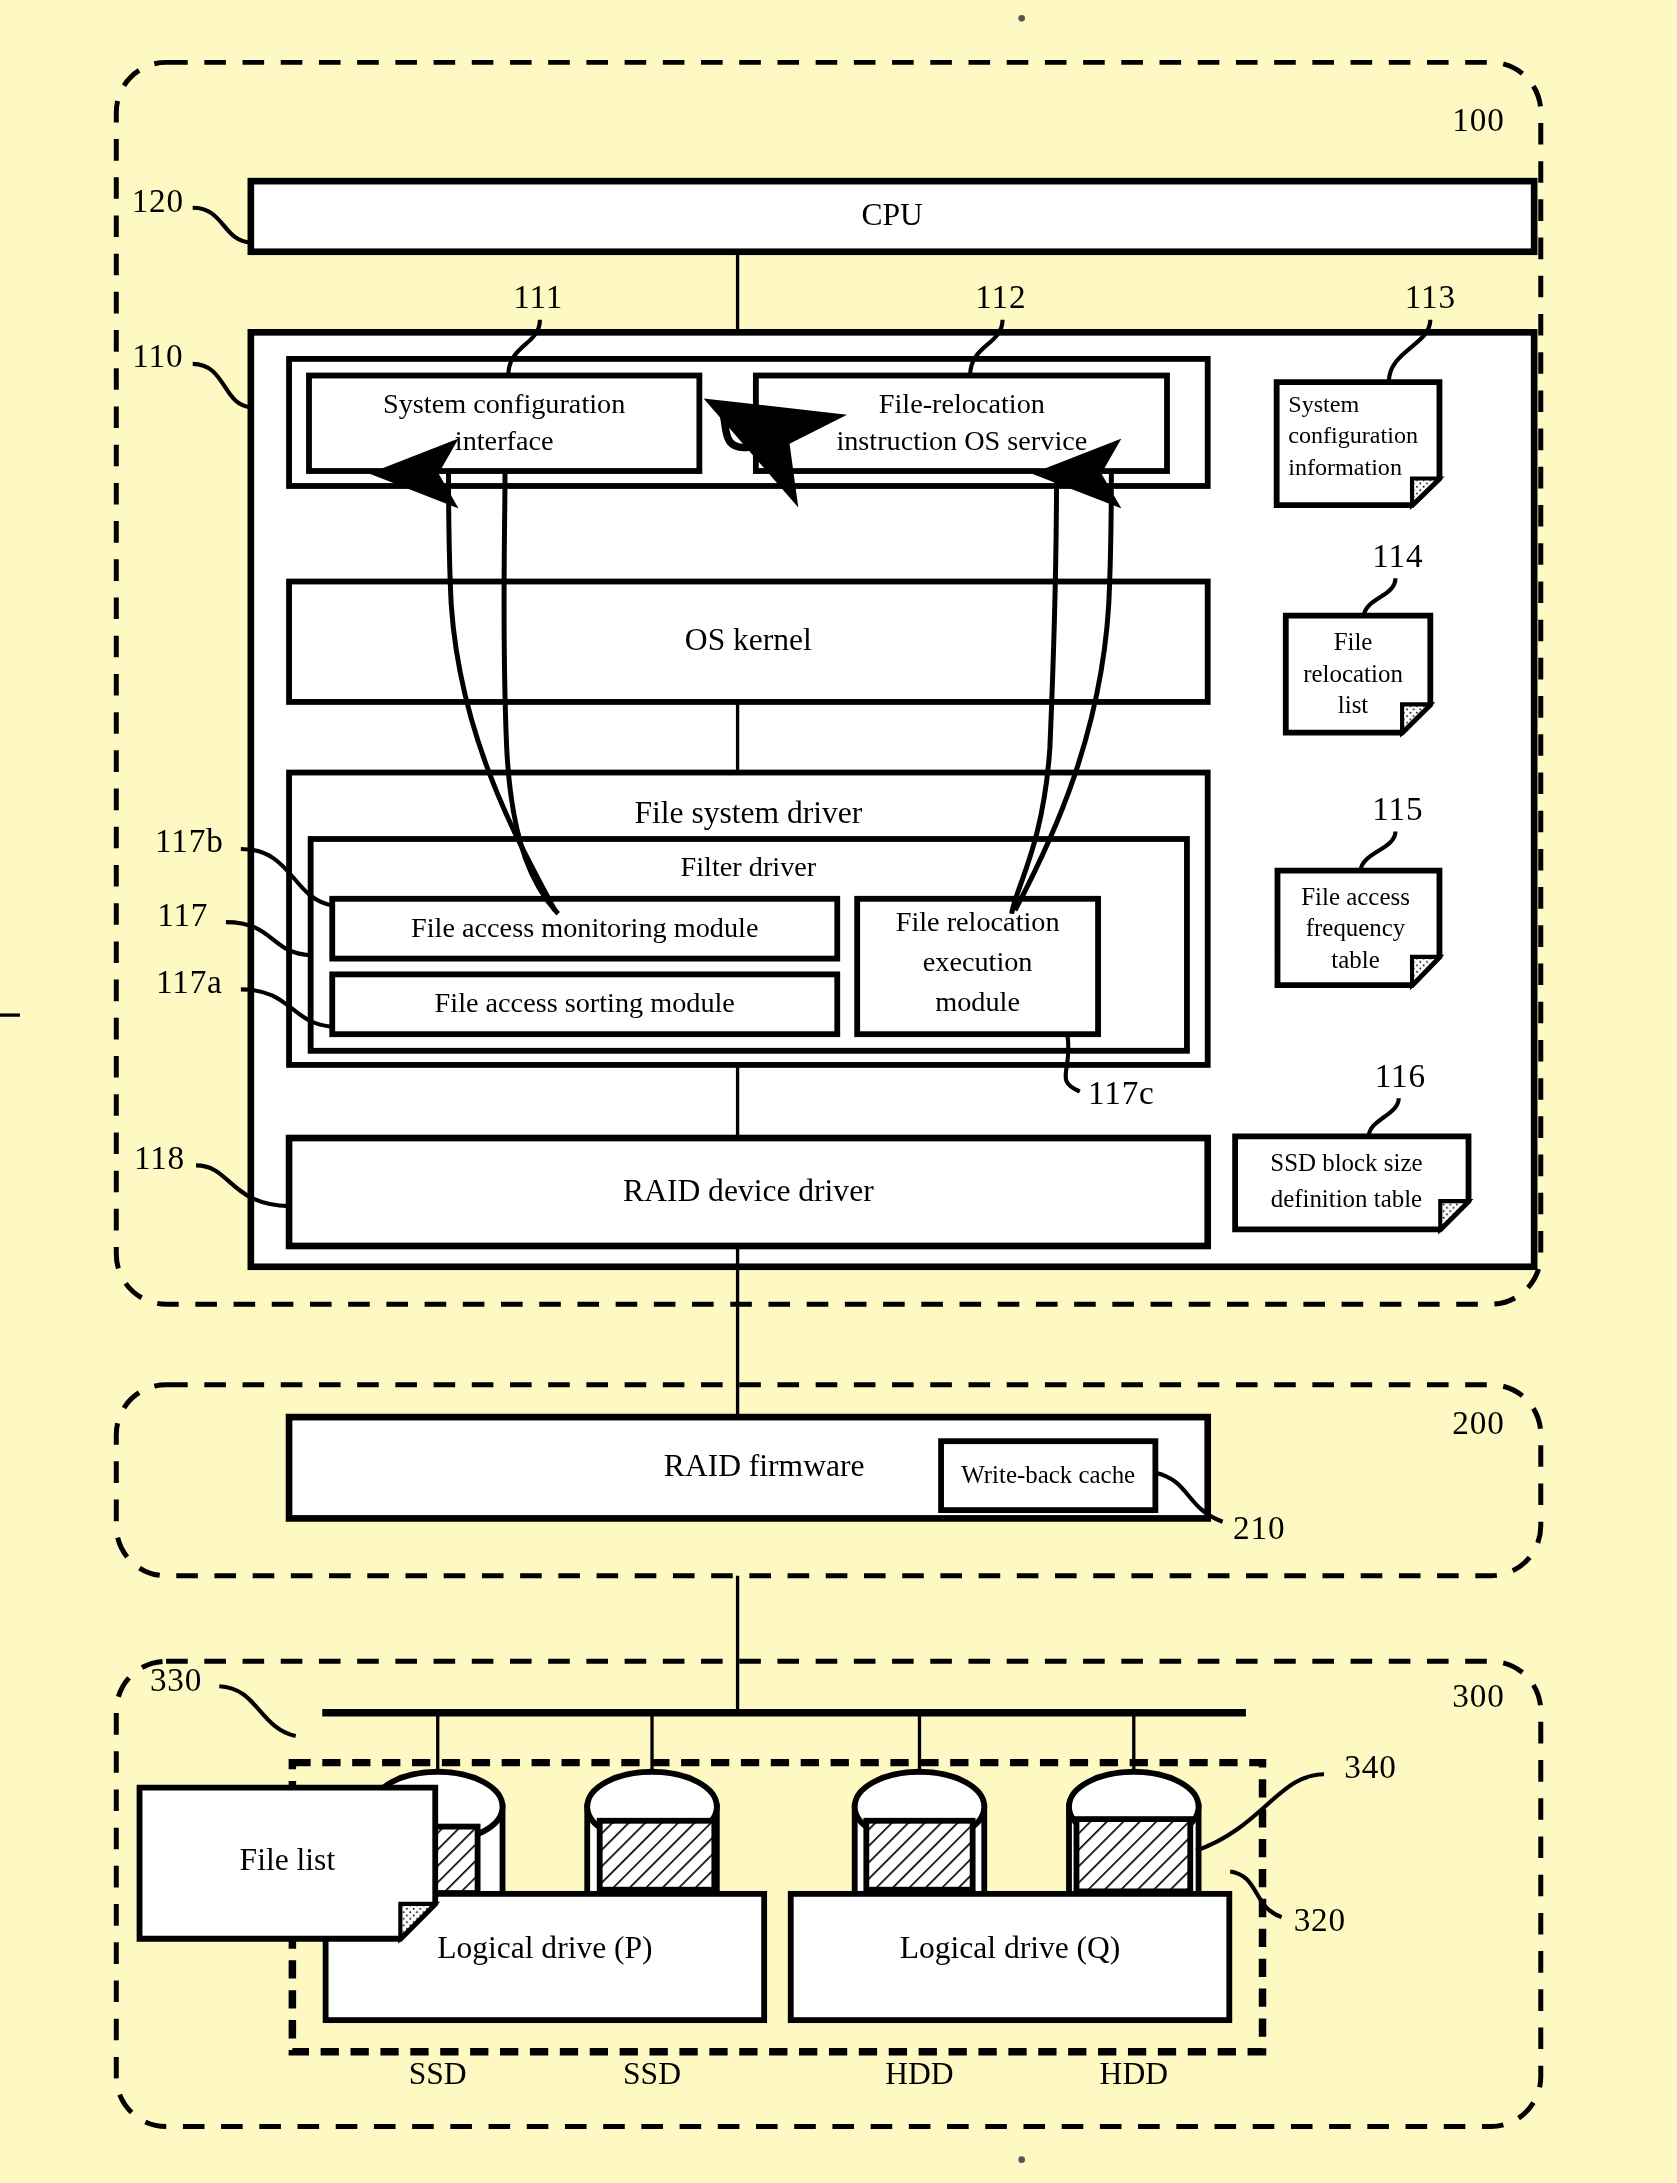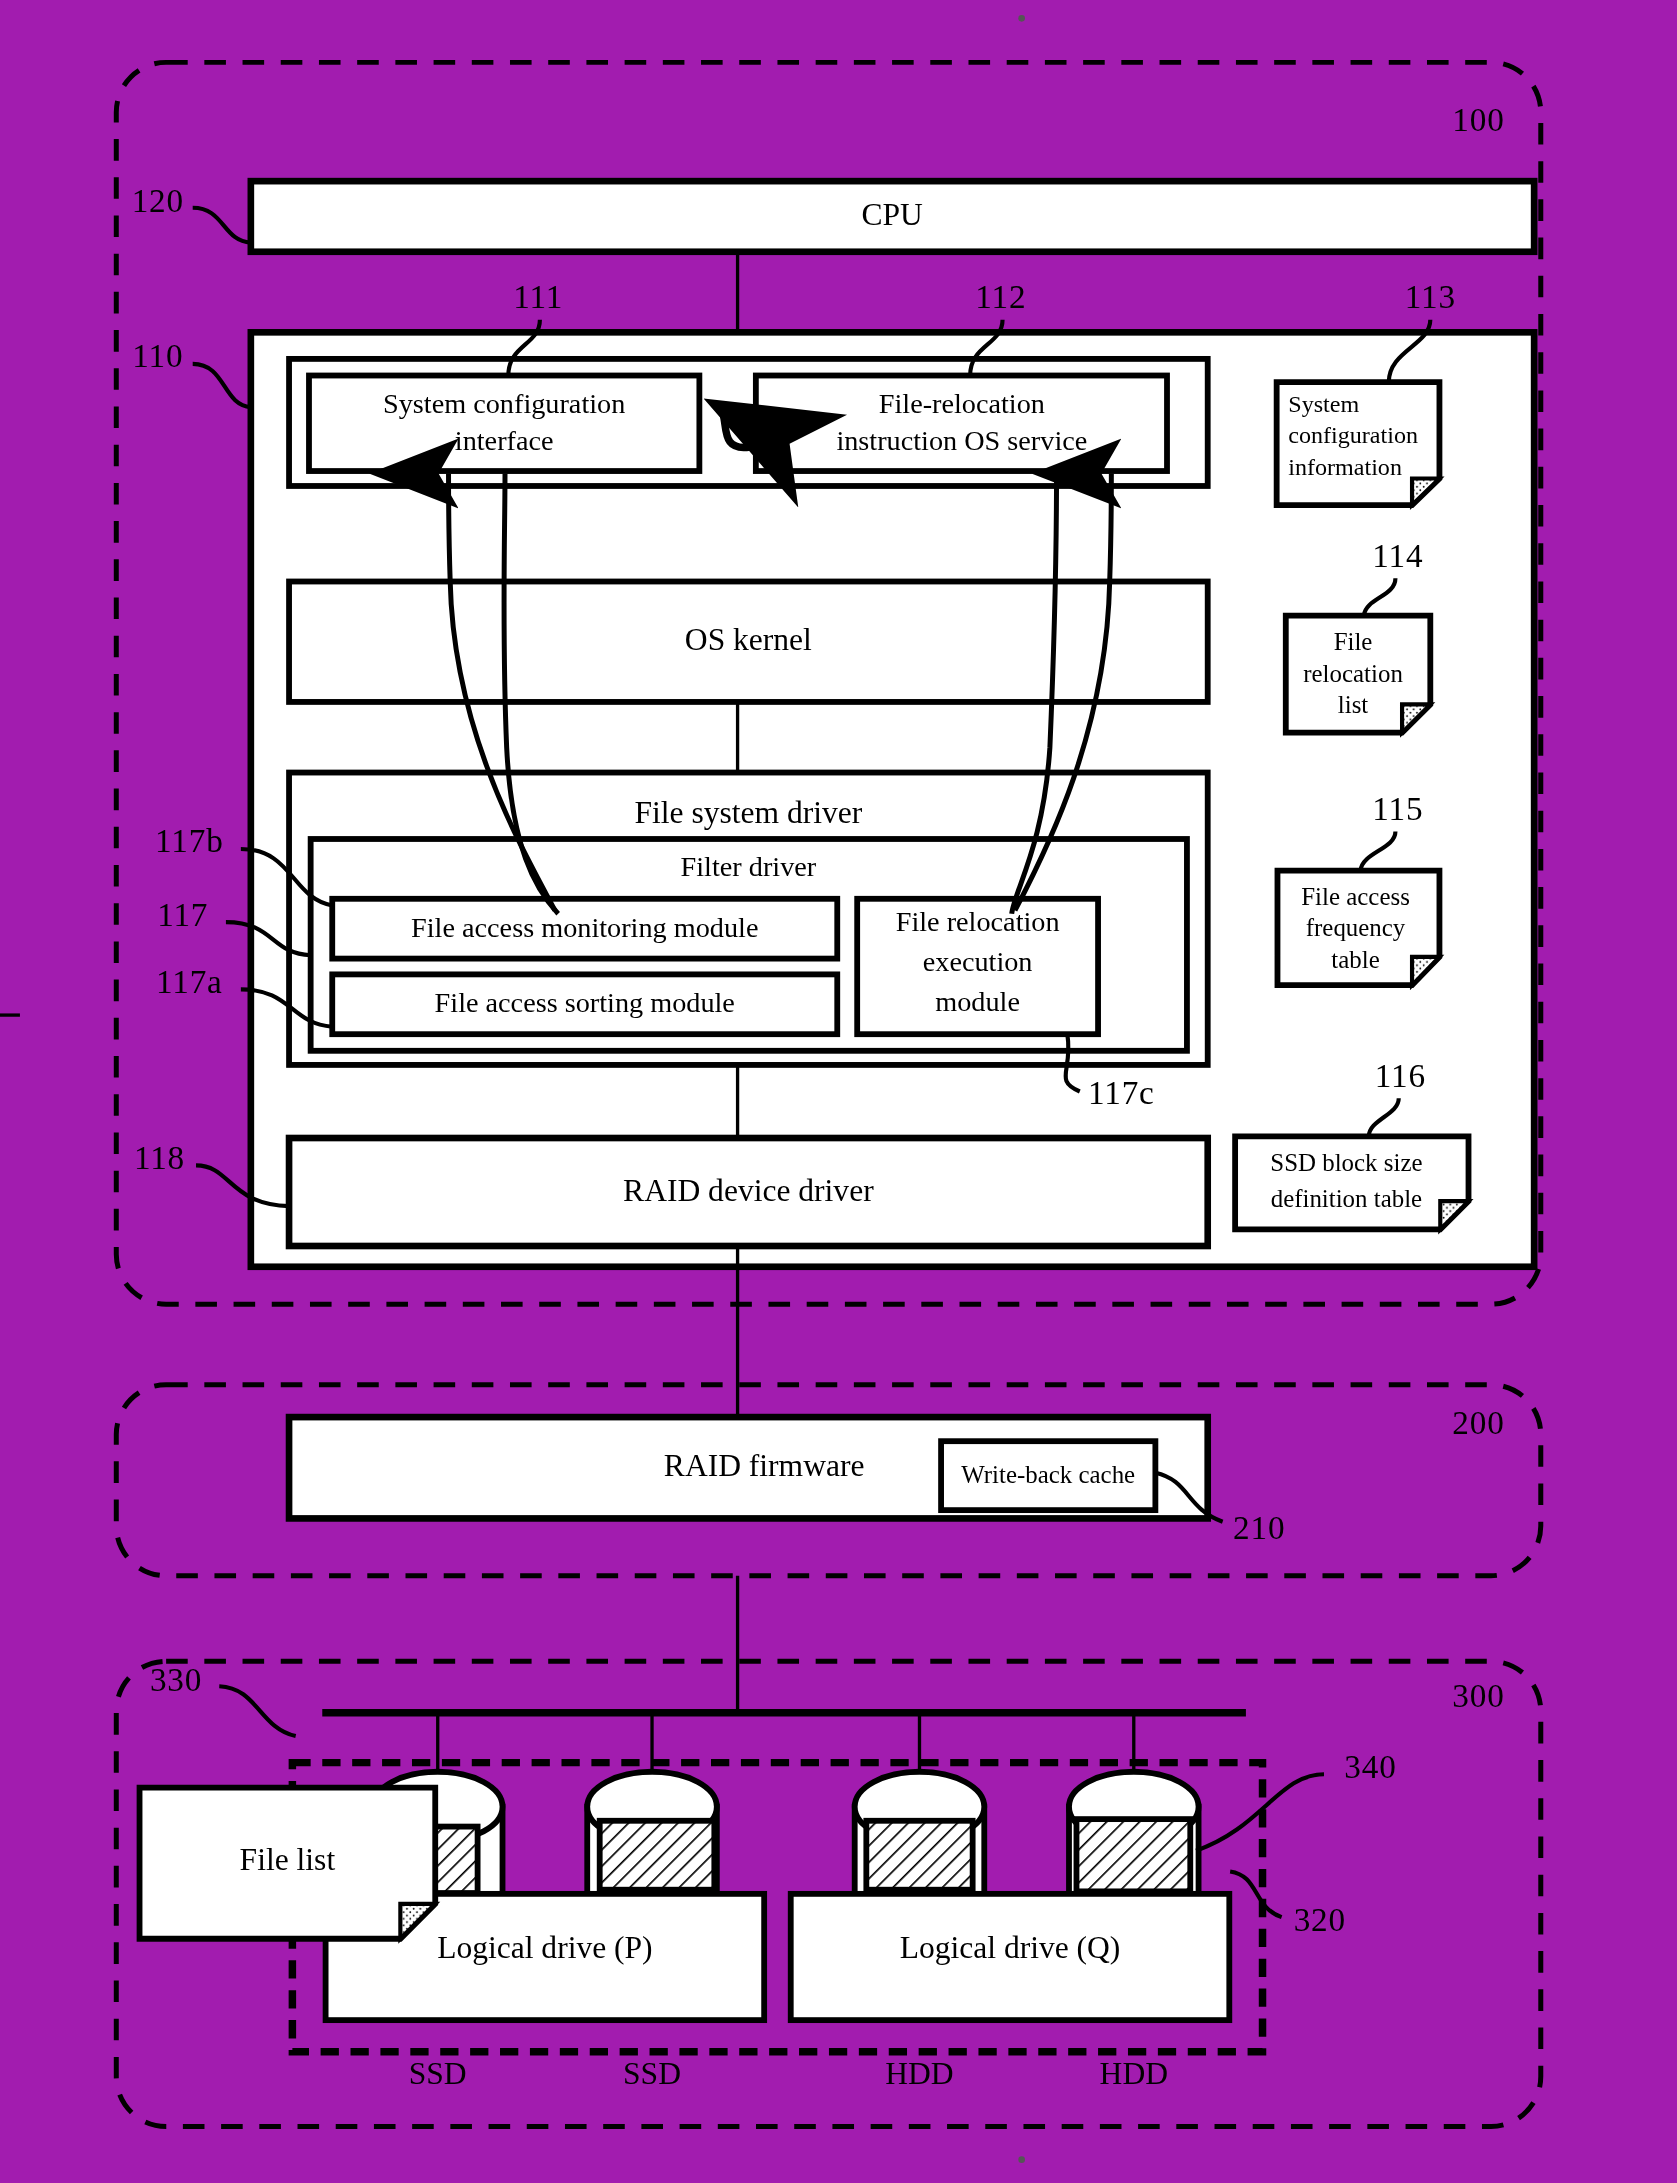--- a/index.html
+++ b/index.html
@@ -1,19 +1,19 @@
 <!DOCTYPE html>
 <html style="font-size:13.3px"><head>
 <meta charset="utf-8">
 <title>Patent Figure — Storage System Block Diagram</title>
 <style>
   html,body{margin:0;padding:0;background:#ffffff;}
   body{width:1677px;height:2183px;overflow:hidden;
        font-family:"Liberation Serif","DejaVu Serif",serif;}
-  #fig{position:relative;width:1677px;height:2183px;background:#a21caf;}
+  #fig{position:relative;width:1677px;height:2183px;background:#fef9c3;}
   svg#canvas{position:absolute;left:0;top:0;width:1677px;height:2183px;}
   .bx{fill:#ffffff;stroke:#000000;}
   .nofill{fill:none;stroke:#000000;}
   .ln{stroke:#000000;fill:none;}
   text{font-family:"Liberation Serif","DejaVu Serif",serif;fill:#000;}
   .lbl{font-size:34px;text-anchor:middle;dominant-baseline:middle;}
   .lbl-lg{font-size:38px;text-anchor:middle;dominant-baseline:middle;}
   .lbl-sm{font-size:30px;text-anchor:middle;dominant-baseline:middle;}
   .lbl-doc{font-size:29px;text-anchor:start;dominant-baseline:middle;}
   .lbl-docc{font-size:30px;text-anchor:middle;dominant-baseline:middle;}

